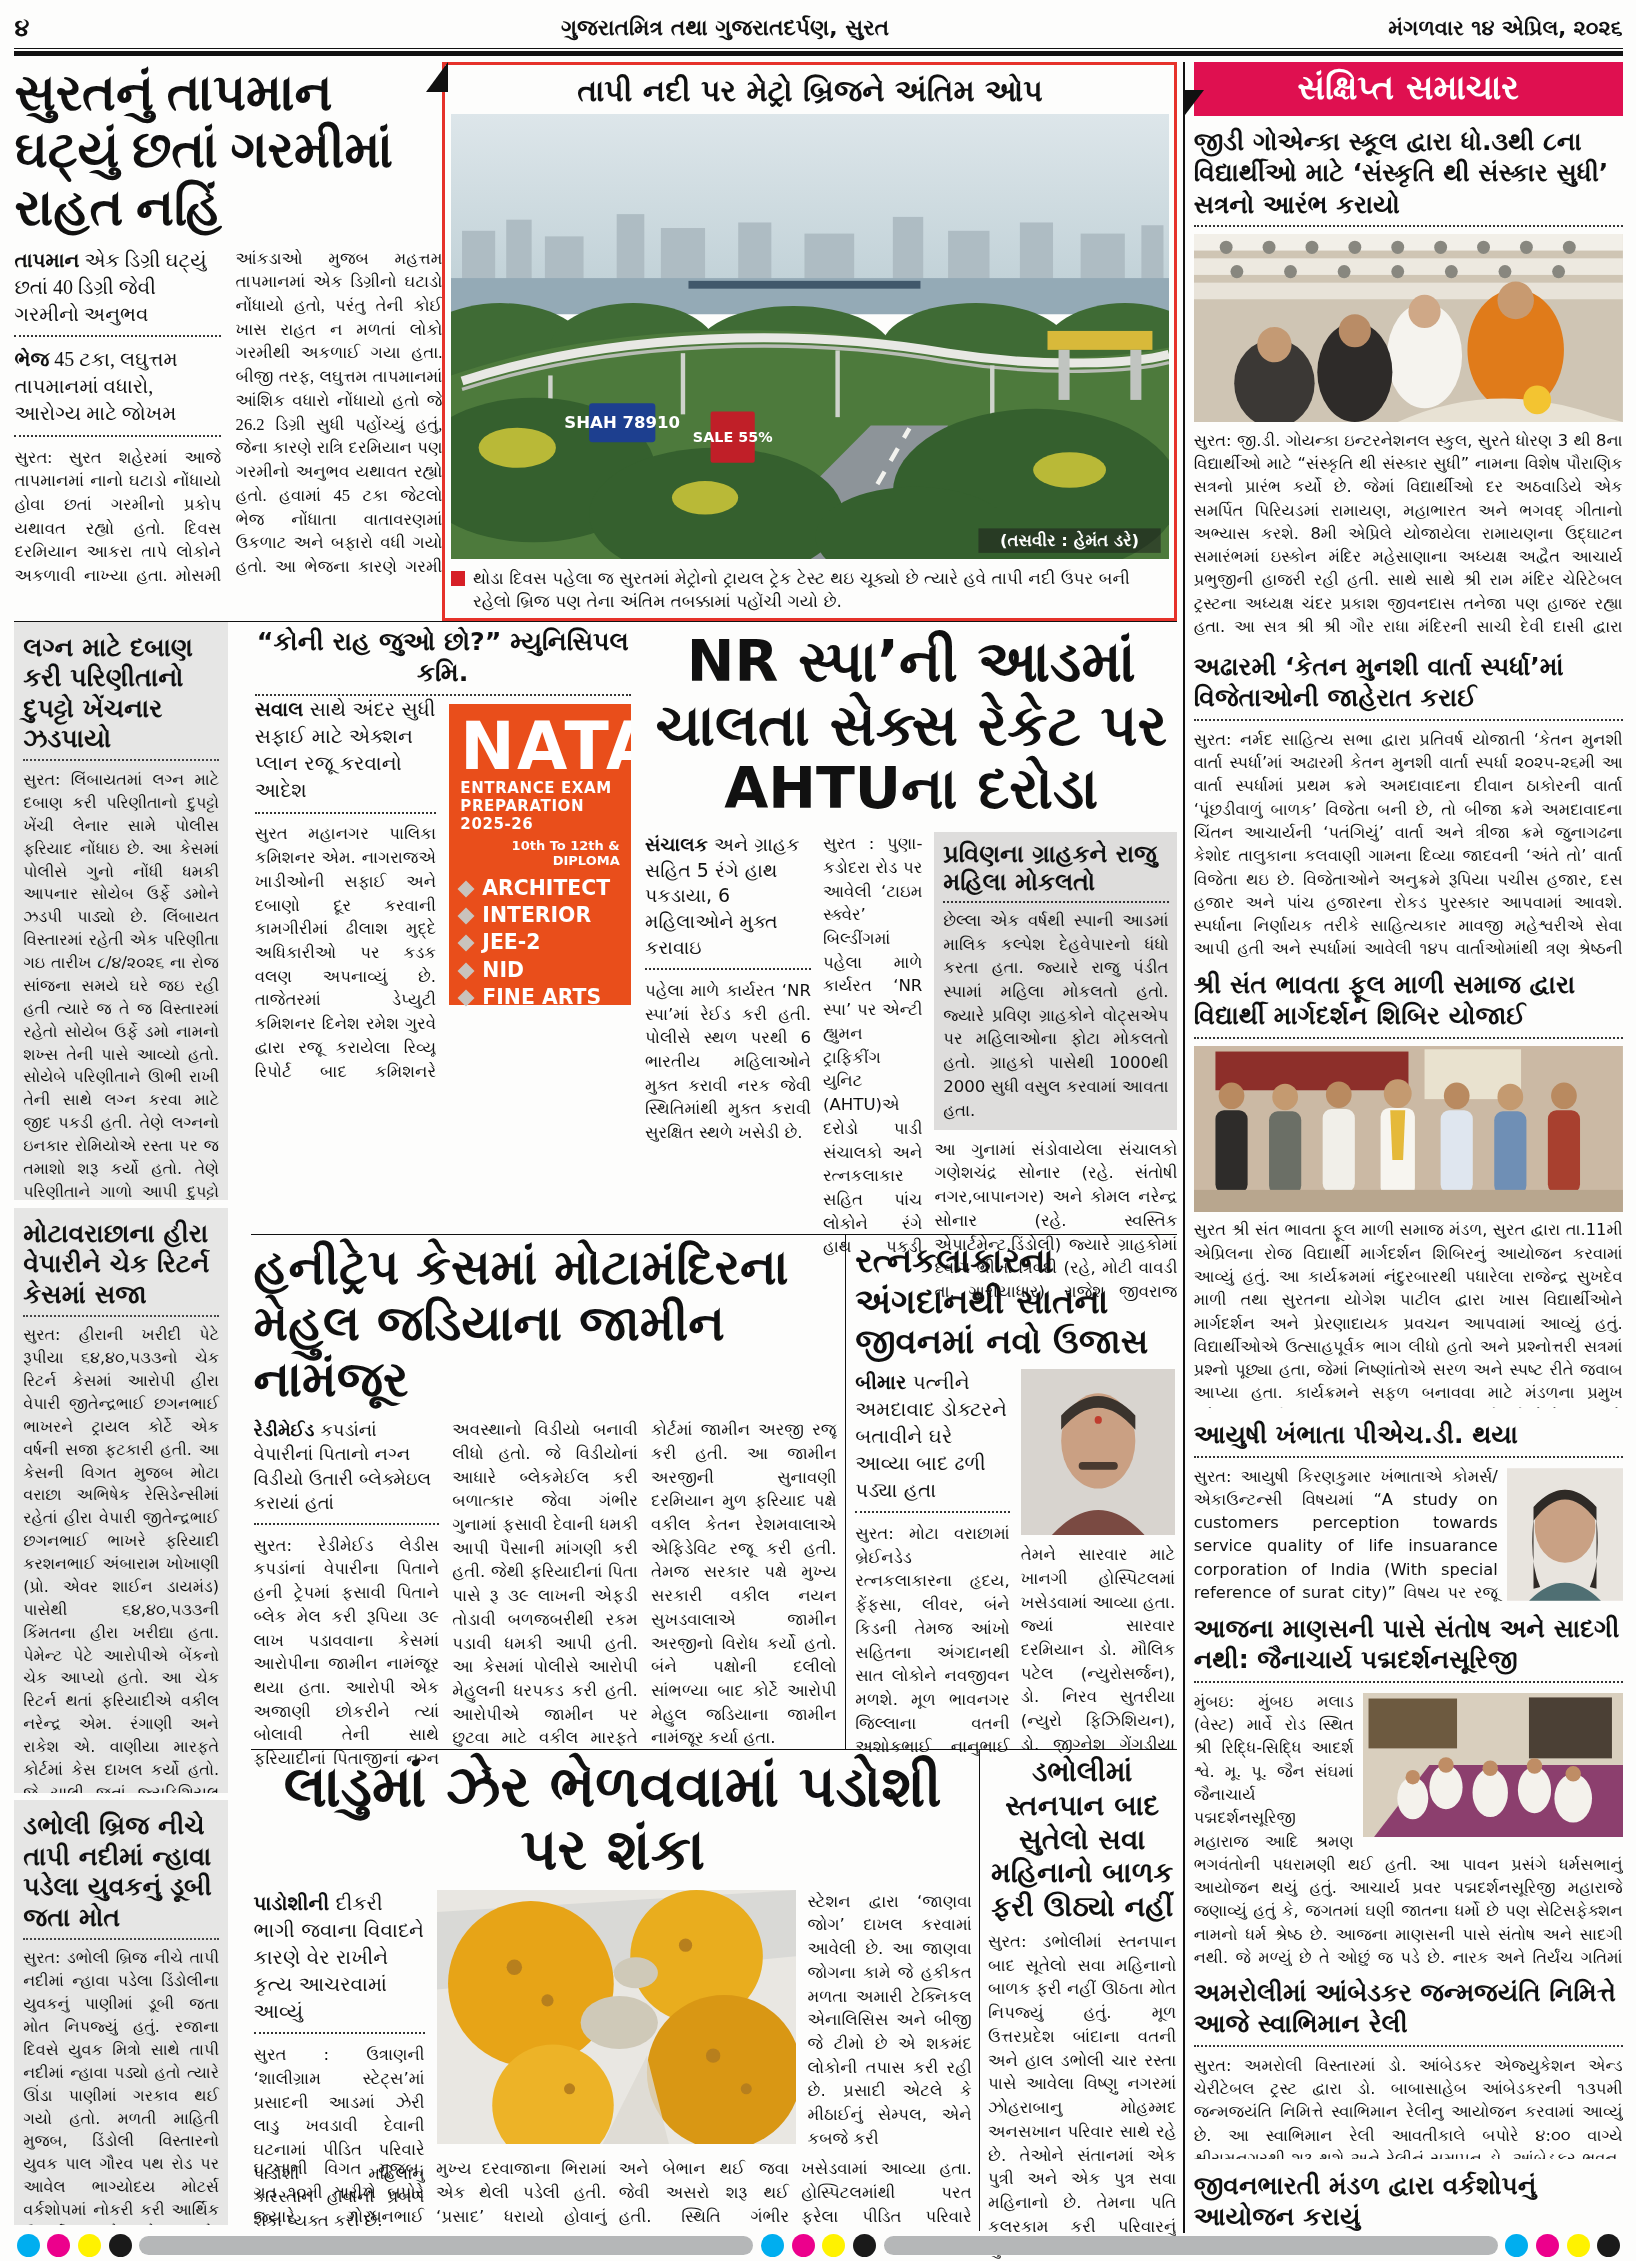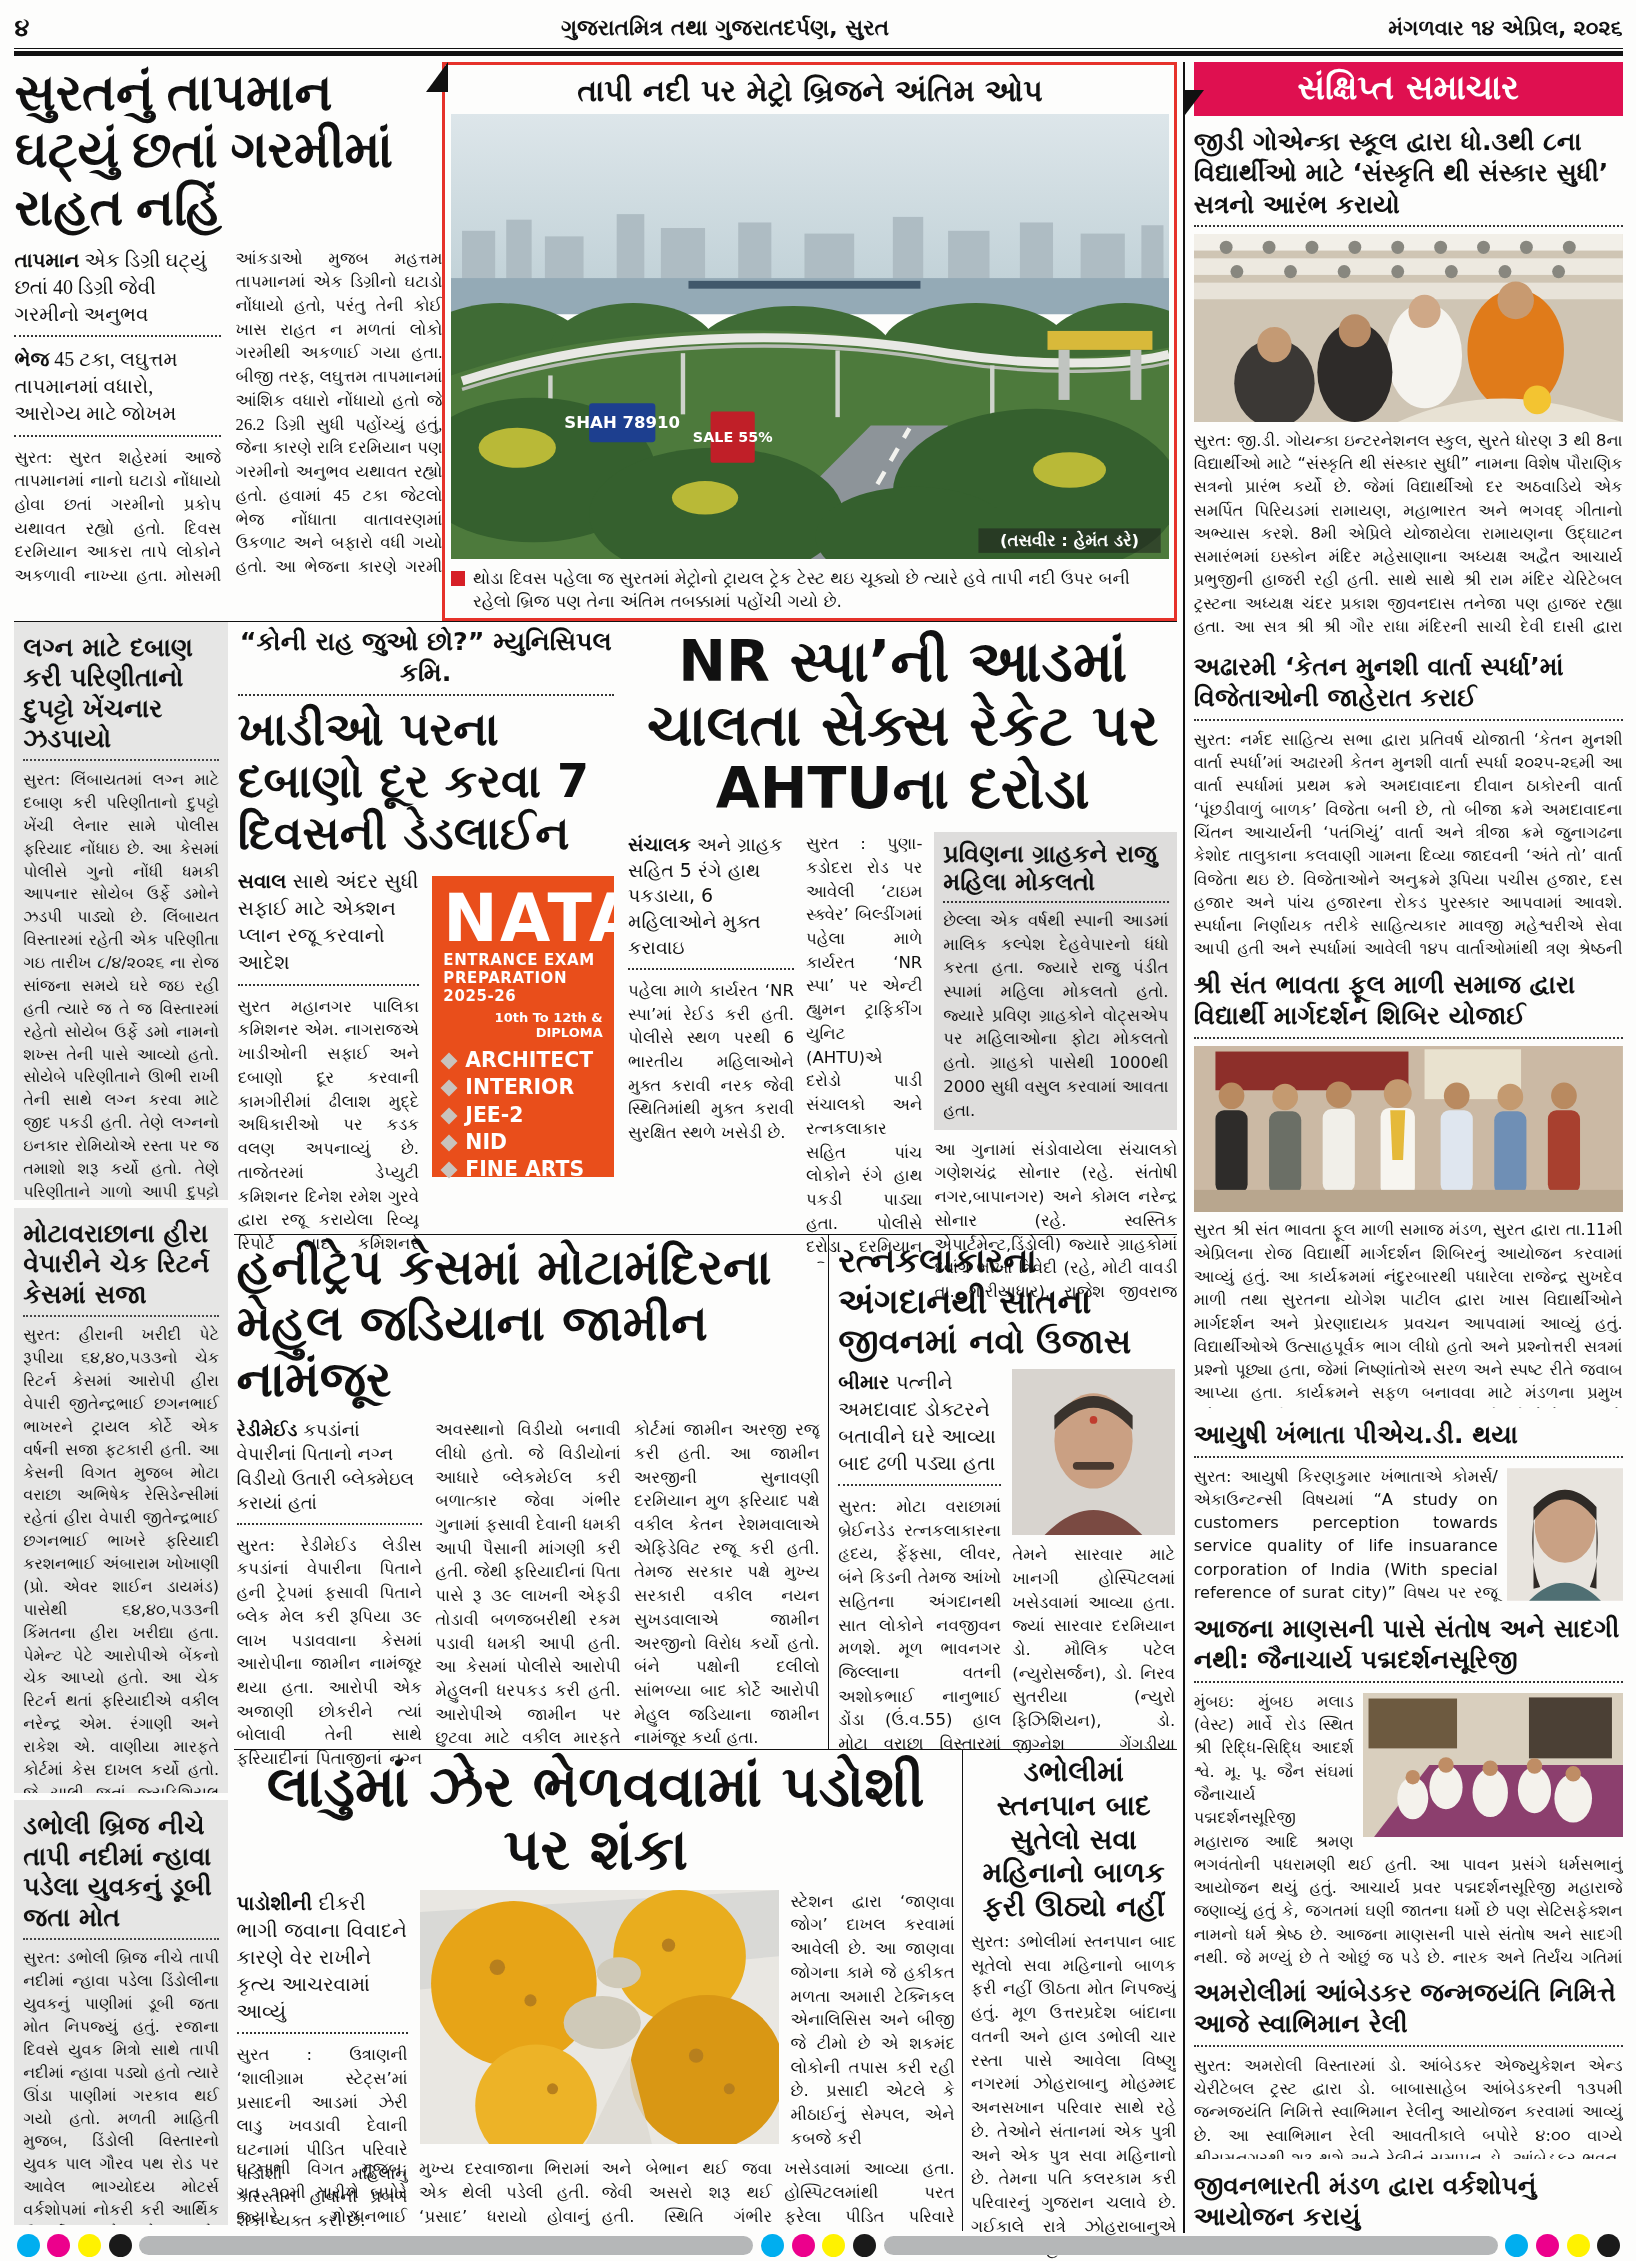--- a/index.html
+++ b/index.html
@@ -35,21 +35,21 @@
   .mcap .sq { width:14.4px; height:14.4px; background:#d61f26; margin-top:4.4px; flex:none; }
 
   
   .band-lower { display:flex; height:1612px; border-top:1.7px solid #111; }
   .graystrip { width:220px; padding-right:6.6px; }
   .gray-art { background:#e6e6e5; padding:10px 8.8px; margin-bottom:7.7px; overflow:hidden; }
   .gray-art h3 { font-size:25.4px; font-weight:800; line-height:1.2; padding-bottom:5.5px; border-bottom:2.8px dotted #444; margin-bottom:7.7px; }
   .gray-art .body { font-size:16px; }
   .g1 { height:578px; } .g2 { height:585px; } .g3 { height:425px; }
 
-  .middle { flex:1; display:flex; flex-direction:column; }
+  .middle { flex:1; display:flex; flex-direction:column;margin-left:17px; }
   .row { display:flex; }
   .rowA { height:612px; }
   .rowB { height:515px; border-top:1.7px solid #111; }
   .rowC { height:482px; border-top:1.7px solid #111; }
 
   
   .khadi { width:387px; padding:4.4px 7.7px 0 3.3px; }
   .khadi .kicker { font-size:25.4px; font-weight:800; text-align:center; padding-bottom:5.5px; border-bottom:2.8px dotted #333; }
   .khadi h2 { font-size:46px; font-weight:800; line-height:1.13; margin:7.7px 0 8.8px 0; }
   .khadi-cols { display:flex; gap:13.3px; }
@@ -237,21 +237,20 @@
             <h3>ડભોલી બ્રિજ નીચે તાપી નદીમાં ન્હાવા પડેલા યુવકનું ડૂબી જતા મોત</h3>
             <p class="body">સુરત: ડભોલી બ્રિજ નીચે તાપી નદીમાં ન્હાવા પડેલા ડિંડોલીના યુવકનું પાણીમાં ડૂબી જતા મોત નિપજ્યું હતું. રજાના દિવસે યુવક મિત્રો સાથે તાપી નદીમાં ન્હાવા પડ્યો હતો ત્યારે ઊંડા પાણીમાં ગરકાવ થઈ ગયો હતો. મળતી માહિતી મુજબ, ડિંડોલી વિસ્તારનો યુવક પાલ ગૌરવ પથ રોડ પર આવેલ ભાગ્યોદય મોટર્સ વર્કશોપમાં નોકરી કરી આર્થિક ઉપાર્જન મેળવતો હતો. ઘટનાની જાણ થતાં ફાયર વિભાગની ટીમે શોધખોળ કરી મૃતદેહ બહાર કાઢ્યો હતો. પરિવારમાં શોકનું મોજું ફરી વળ્યું હતું. પોલીસે અકસ્માત મોત નોંધી વધુ તપાસ હાથ ધરી છે.</p>
           </article>
         </aside>
 
         <div class="middle">
 
           <div class="row rowA">
             <section class="khadi">
               <div class="kicker">“કોની રાહ જુઓ છો?” મ્યુનિસિપલ કમિ.</div>
-              <h2>ખાડીઓ પરના દબાણો દૂર કરવા 7 દિવસની ડેડલાઈન</h2>
               <div class="khadi-cols">
                 <div class="khadi-c khadi-c1">
                   <div class="lede">
                     <span class="lead">સવાલ</span>
                     <span>સાથે અંદર સુધી સફાઈ માટે એક્શન પ્લાન રજૂ કરવાનો આદેશ</span>
                   </div>
                   <p class="body">સુરત મહાનગર પાલિકા કમિશનર એમ. નાગરાજએ ખાડીઓની સફાઈ અને દબાણો દૂર કરવાની કામગીરીમાં ઢીલાશ મુદ્દે અધિકારીઓ પર કડક વલણ અપનાવ્યું છે. તાજેતરમાં ડેપ્યુટી કમિશનર દિનેશ રમેશ ગુરવે દ્વારા રજૂ કરાયેલા રિવ્યૂ રિપોર્ટ બાદ કમિશનરે અસંતોષ વ્યક્ત કર્યો હતો. ખાડીઓ પરના દબાણો હજુ દૂર કરવામાં આવ્યા નથી તે અંગે સવાલ ઉઠાવતા કમિશનરે “દબાણો હટાવવામાં વાંધો શું છે? કોની રાહ જોવાઈ રહી છે?” તેવી ટકોર કરી હતી. આખરે કમિશનરે સાત દિવસની અંદર ખાડીઓ પરના</p>
                 </div>
                 <div class="khadi-c">
                   <div class="nata">

